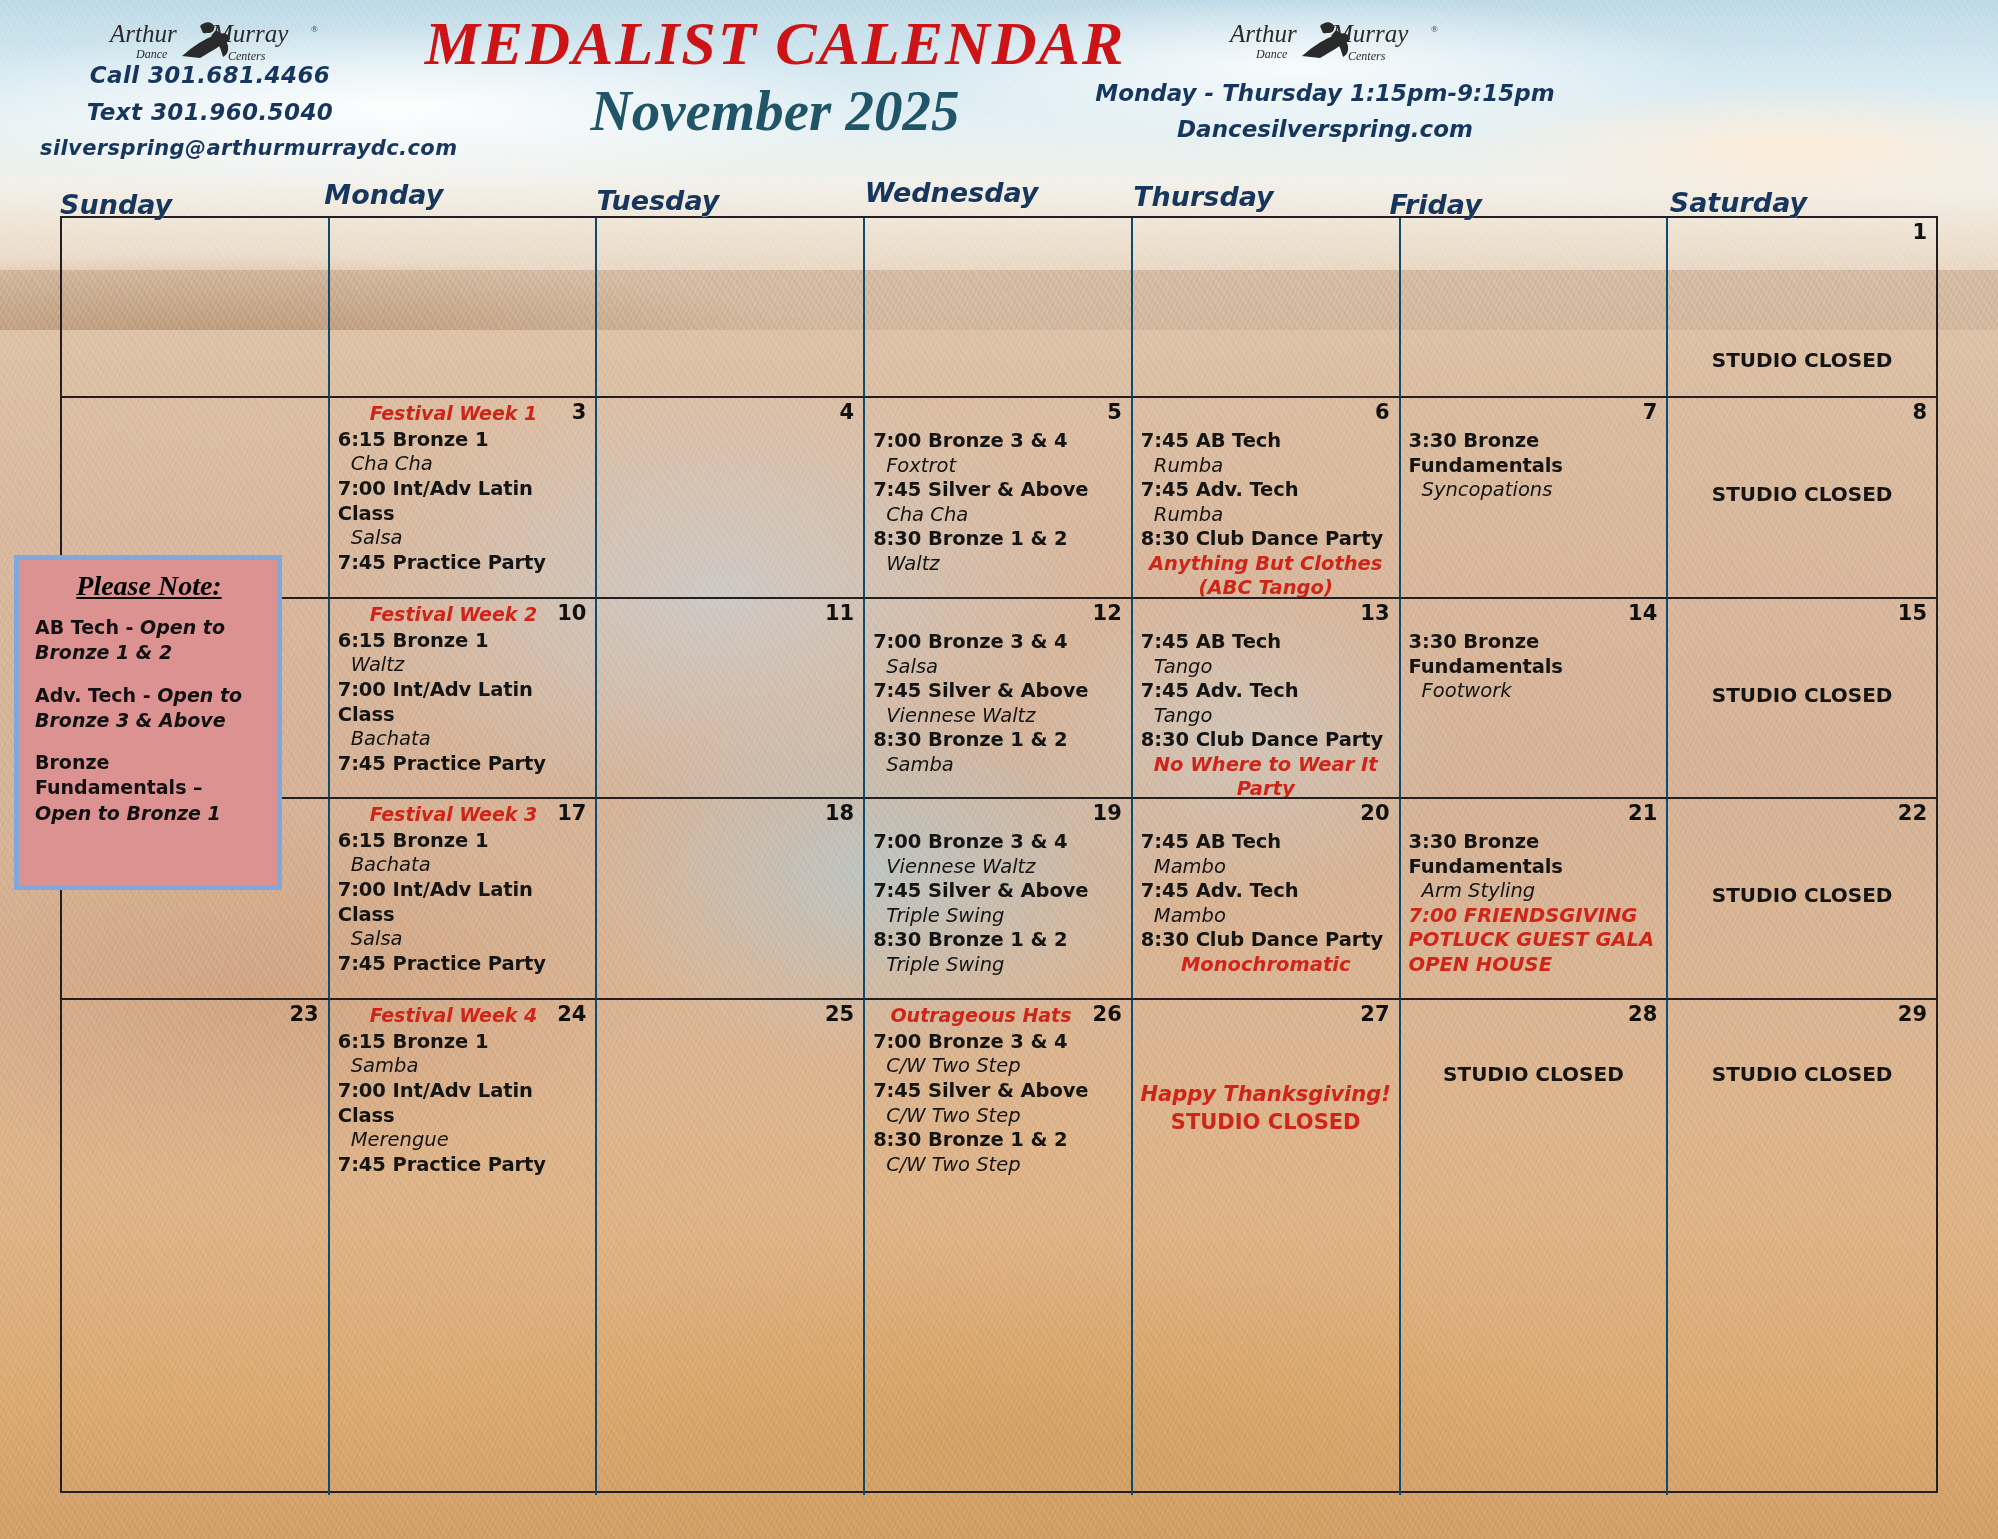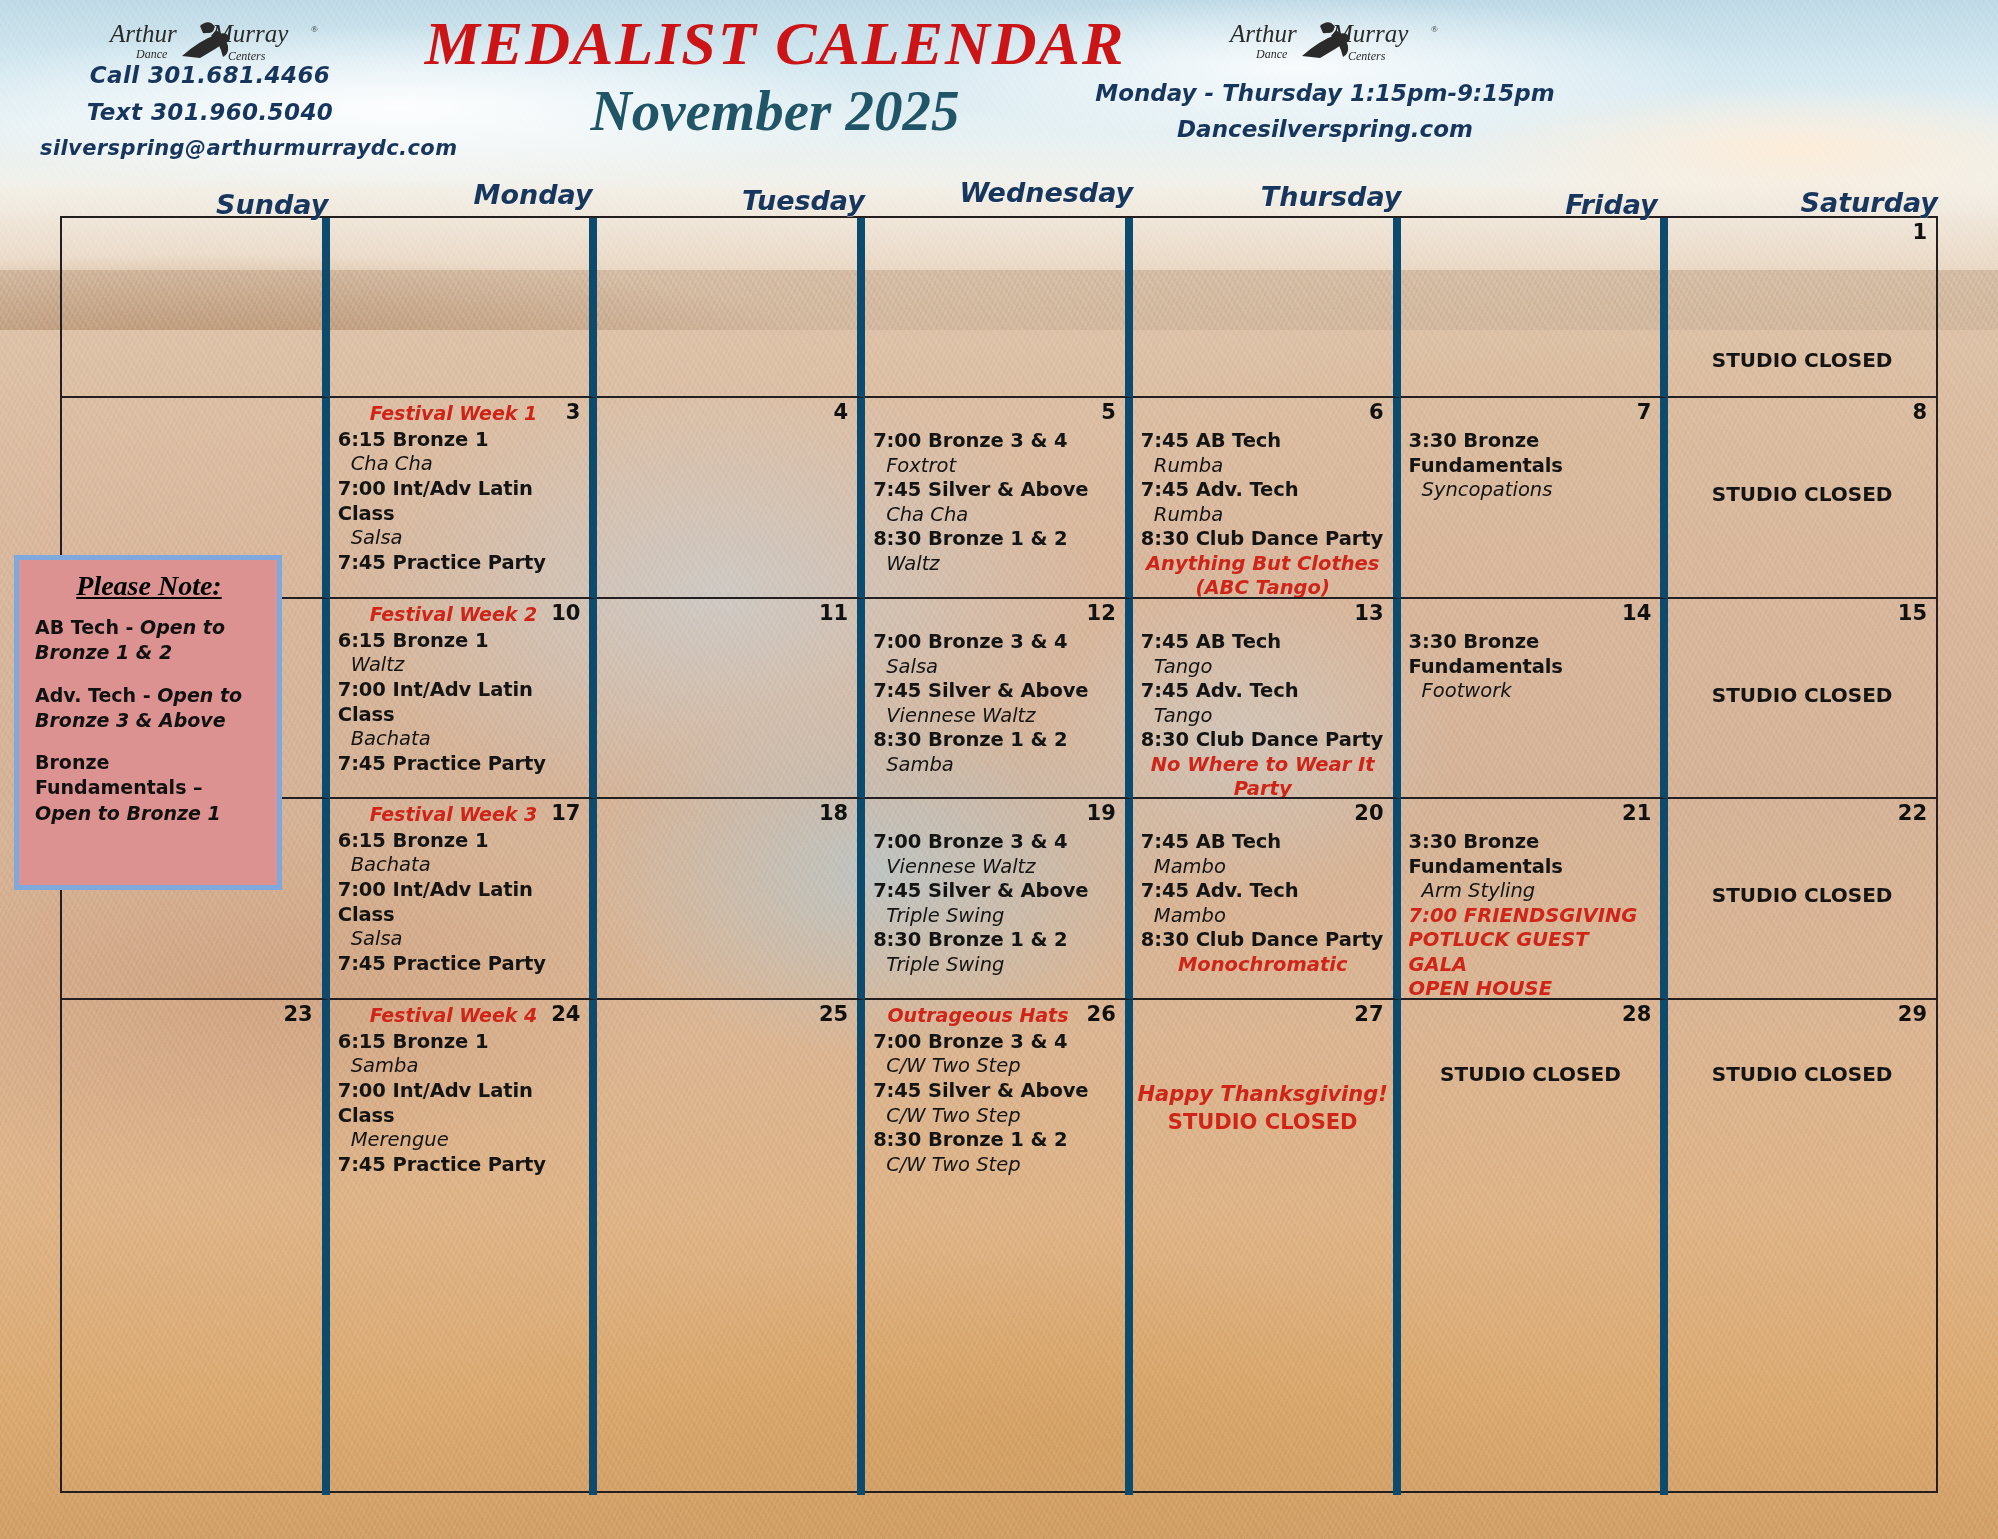--- a/index.html
+++ b/index.html
@@ -80,39 +80,39 @@
     text-shadow:0 1px 0 rgba(255,255,255,.5);
   }
 
   
   #weekdays {
     position:absolute; left:60px; top:172px; width:1878px; height:44px;
     display:grid; grid-template-columns:repeat(7,1fr); z-index:6;
   }
   .weekday {
     font-family:"DejaVu Sans", sans-serif; font-style:italic; font-weight:700;
-    color:#17365d; font-size:27px; text-align:right; align-self:end;
+    color:#17365d; font-size:27px; text-align:left; align-self:end;
     text-shadow:0 1px 0 rgba(255,255,255,.45);
   }
   .weekday.w-mon { transform:translate(-4px,-6px); }
   .weekday.w-wed { transform:translateY(-8px); }
   .weekday.w-thu { transform:translateY(-4px); }
   .weekday.w-fri { transform:translate(-12px,4px); }
   .weekday.w-sat { transform:translateY(2px); }
   .weekday.w-sun { transform:translateY(4px); }
 
   
   #grid {
     position:absolute; left:60px; top:216px; width:1878px; height:1277px;
     display:grid; grid-template-columns:repeat(7,1fr);
     grid-template-rows: 180px 201px 200px 201px 495px;
     border:2px solid #231f20; z-index:4;
   }
   .cell {
-    border-right:8px solid #0c4a6e; border-bottom:2px solid #231f20;
+    border-right:2px solid #0c4a6e; border-bottom:2px solid #231f20;
     position:relative; padding:5px 8px 4px 8px; overflow:hidden;
   }
   .cell:nth-child(7n) { border-right:none; }
   #grid > .cell:nth-last-child(-n+7) { border-bottom:none; }
 
   .daynum {
     position:absolute; right:9px; top:3px;
     font-family:"DejaVu Sans", sans-serif; font-weight:700; font-size:21px;
     color:#111; line-height:1.1;
   }

